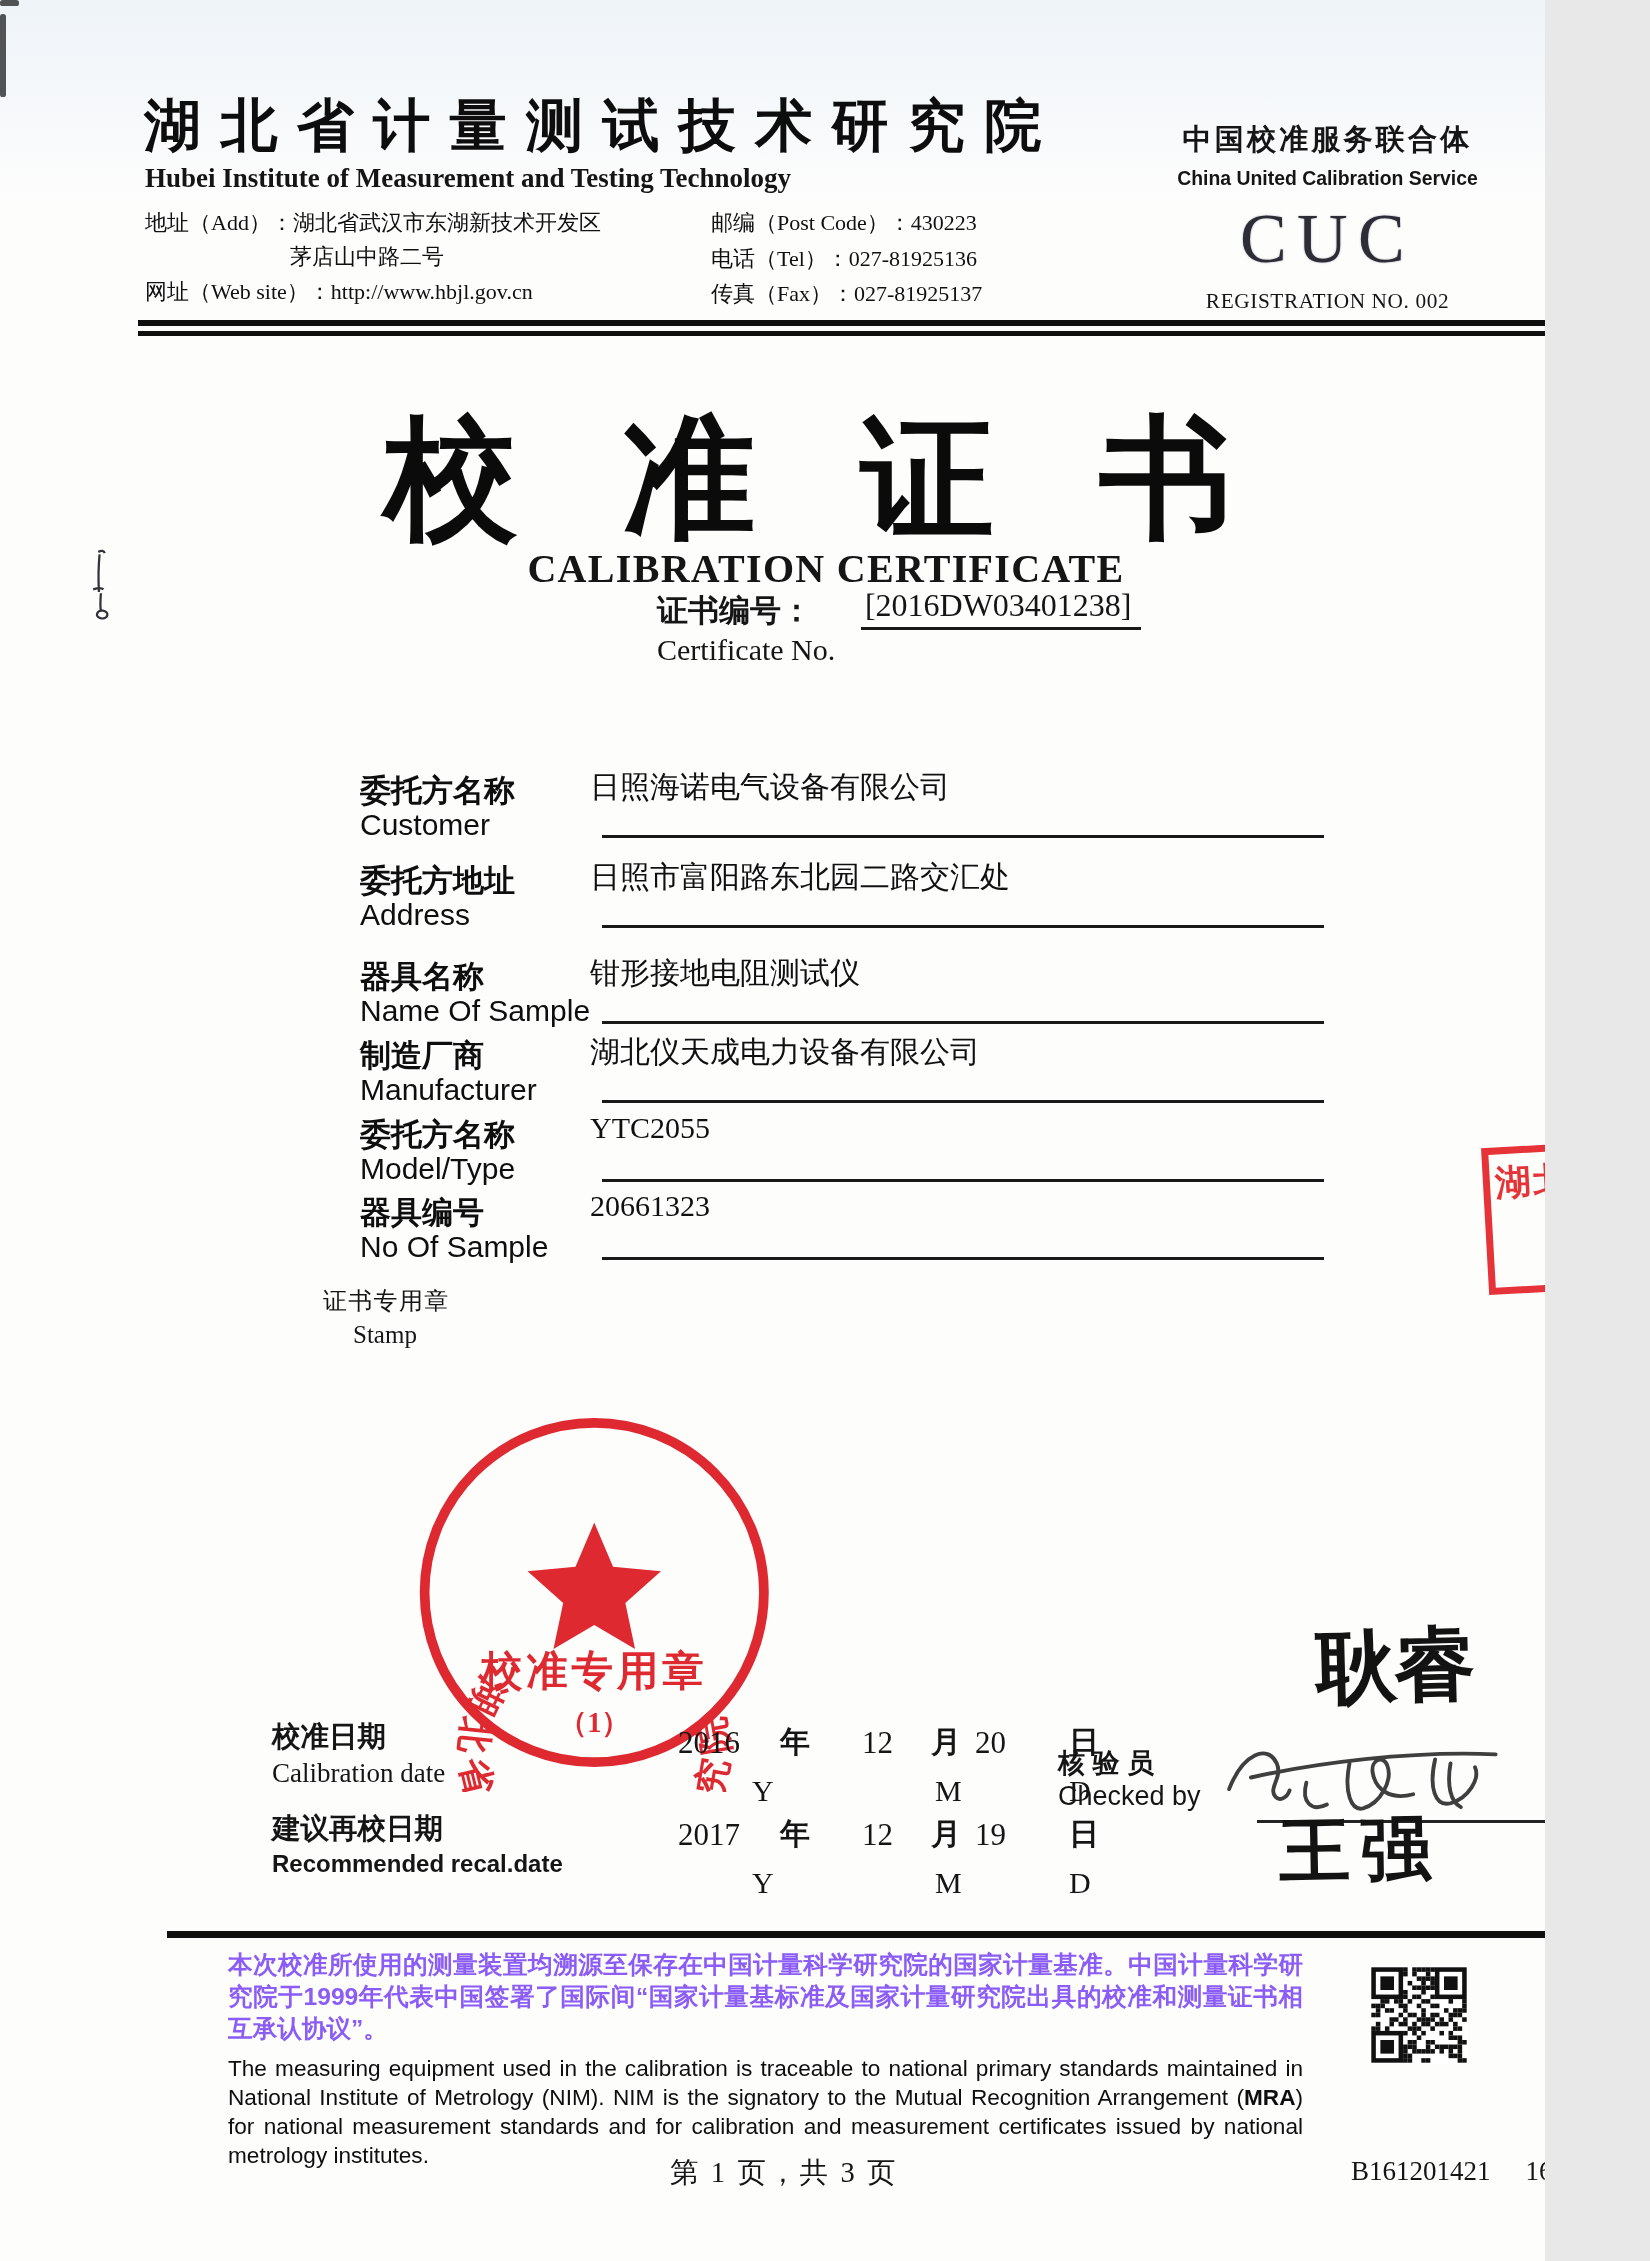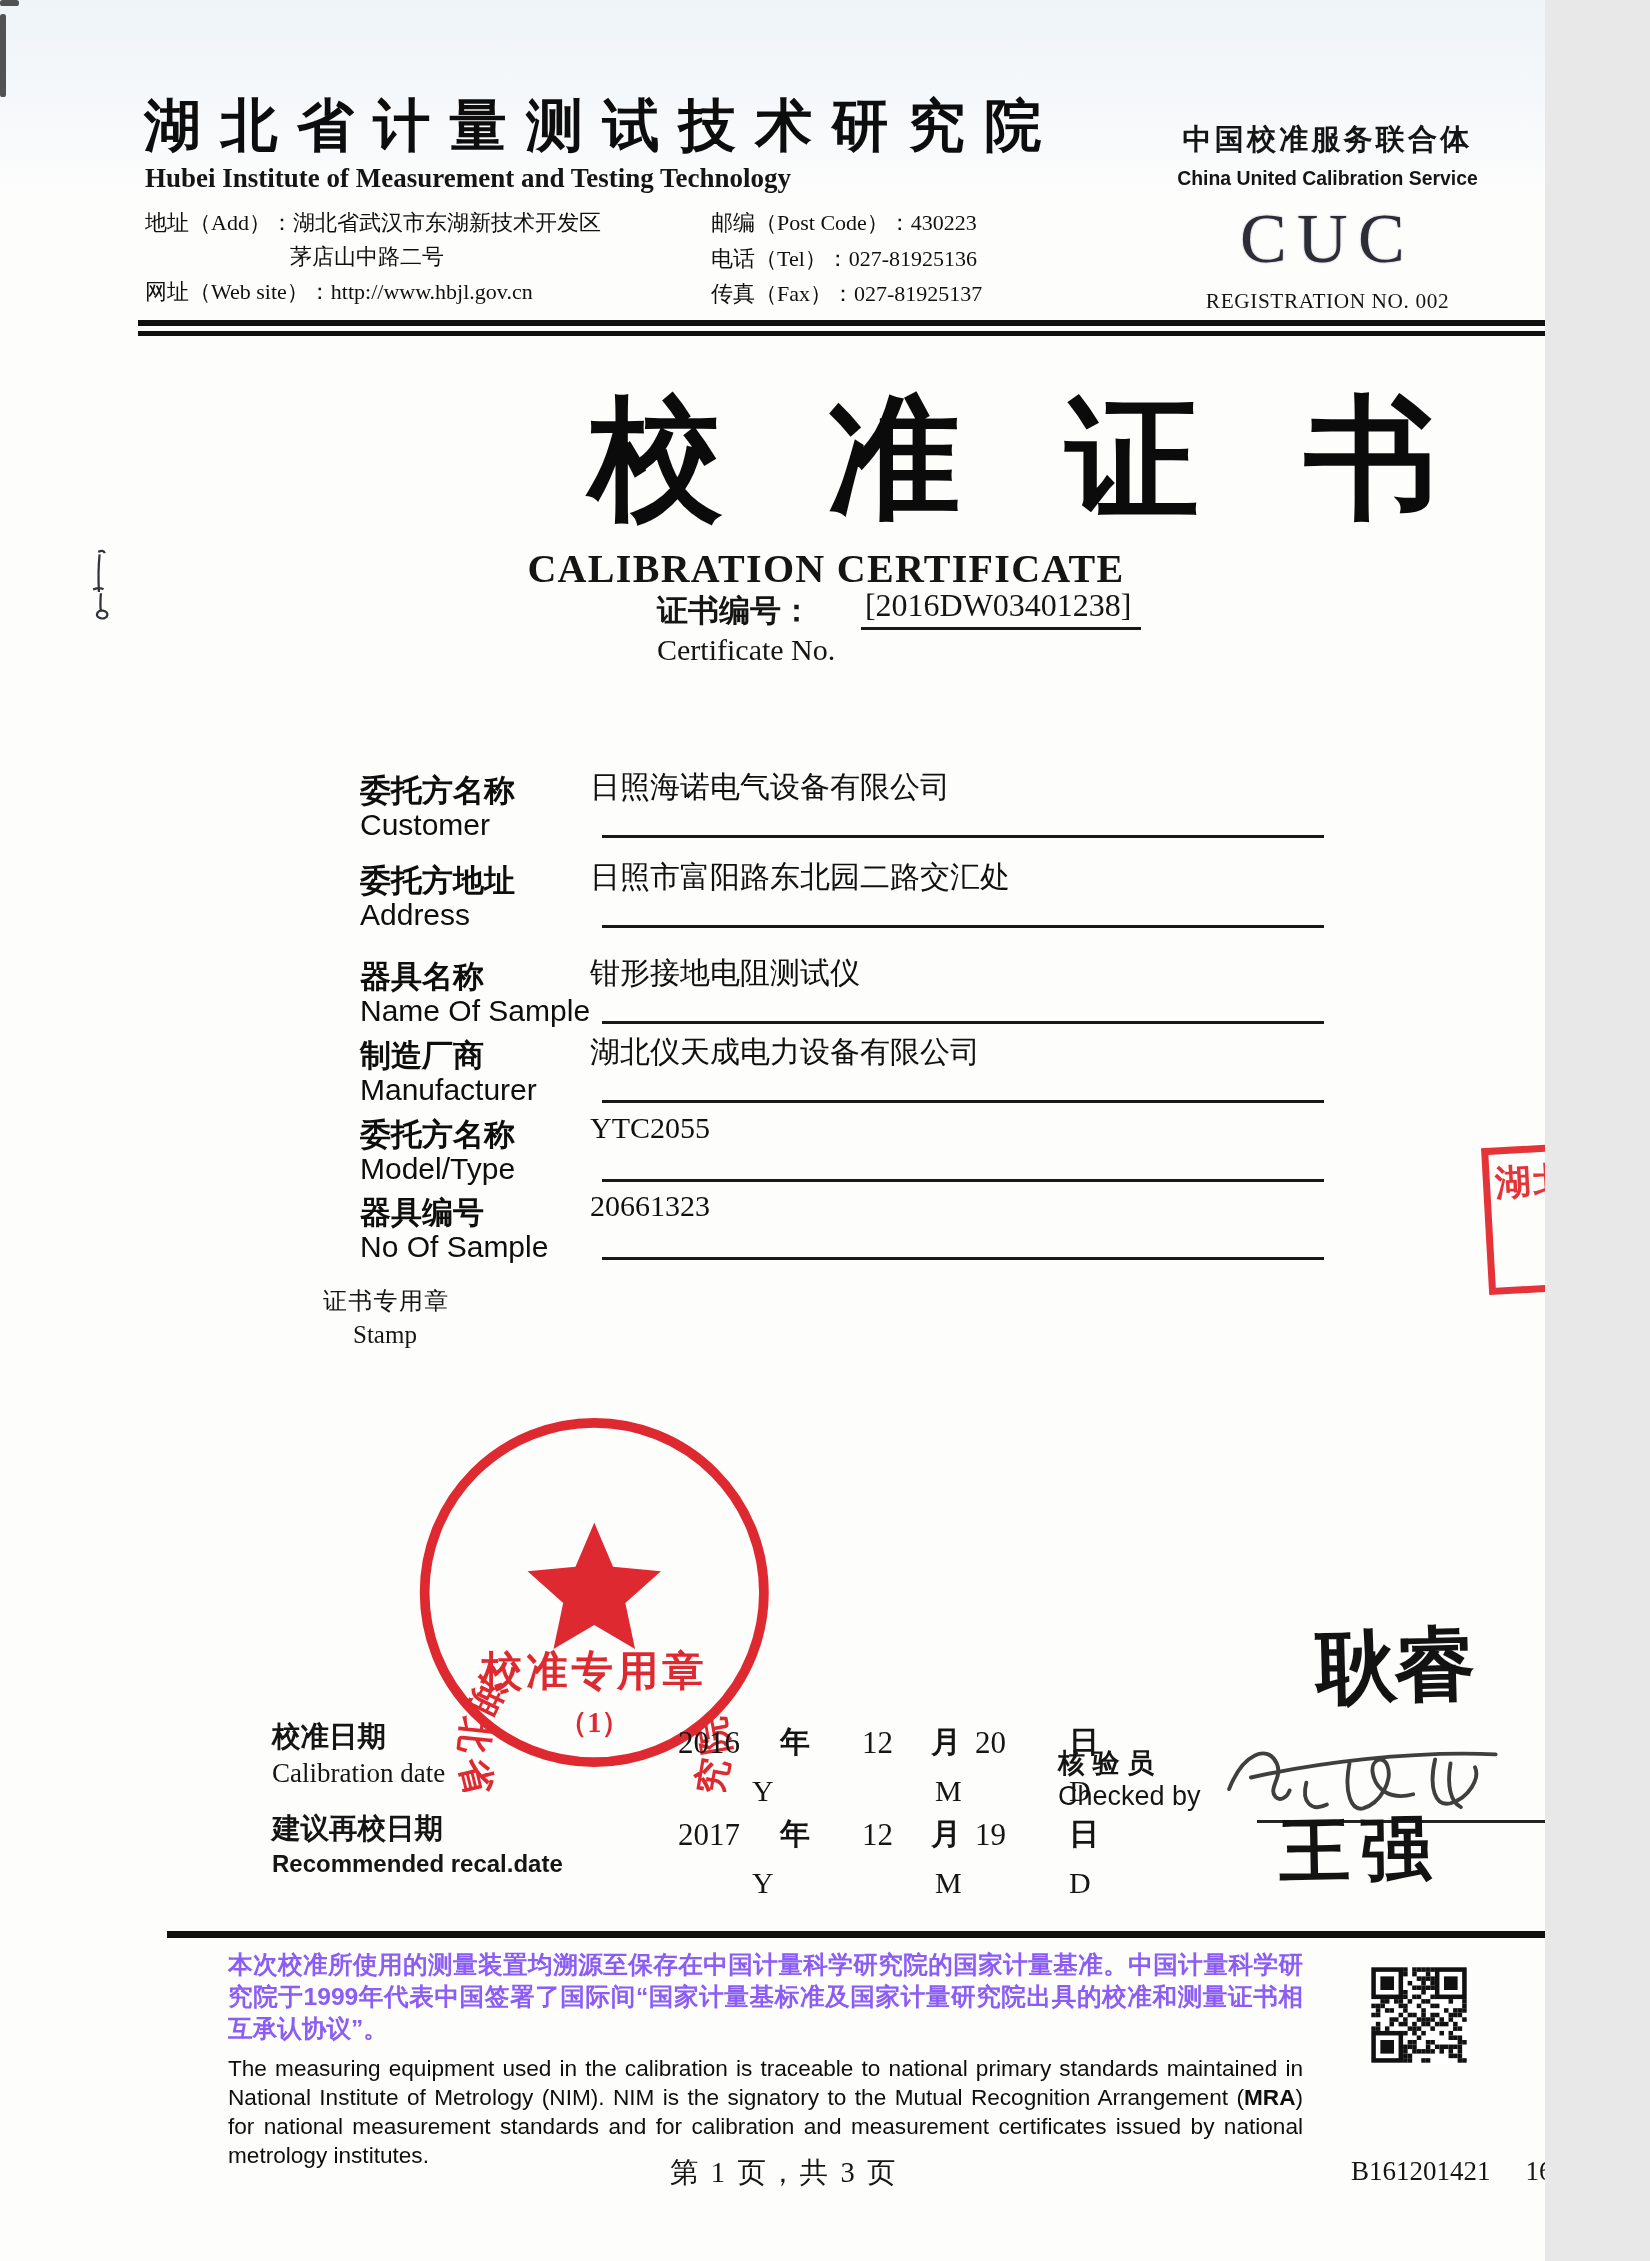--- a/index.html
+++ b/index.html
@@ -26,21 +26,21 @@
   .cuc-cn{font-size:29px;font-weight:700;letter-spacing:3.2px;font-family:"Liberation Sans",sans-serif;white-space:nowrap;}
   .cuc-en{font-size:19.4px;font-weight:700;font-family:"Liberation Sans",sans-serif;margin-top:6.5px;white-space:nowrap;}
   .cuc-abbr{font-size:70px;letter-spacing:10.3px;margin-top:9px;color:#2d2d37;
             text-shadow:0 0 1.9px rgba(45,45,70,.45);}
   .cuc-reg{font-size:21.3px;letter-spacing:0.6px;margin-top:10.3px;white-space:nowrap;}
 
   .rule1{left:138px;top:320px;width:1454px;height:5.8px;background:#101010;}
   .rule2{left:138px;top:331px;width:1454px;height:5.2px;background:#101010;}
 
   
-  .title-cn{left:179px;top:370px;width:1294px;text-align:right;font-size:133px;font-weight:700;
+  .title-cn{left:179px;top:390px;width:1294px;text-align:center;font-size:133px;font-weight:700;
             letter-spacing:36px;white-space:nowrap;color:#0b0b0b;}
   .title-en{left:179px;top:545px;width:1294px;text-align:center;font-size:40px;font-weight:700;
             letter-spacing:1.3px;white-space:nowrap;}
   .certno-lab{left:657px;top:590px;font-size:31px;font-weight:700;white-space:nowrap;}
   .certno-val{left:849px;top:587px;font-size:32px;border-bottom:3.2px solid #191919;
               padding:0 9px 2.6px 3.9px;white-space:nowrap;margin-left:12px;}
   .certno-en{left:657px;top:633px;font-size:30px;white-space:nowrap;}
 
   
   .frow{left:0;top:0;width:1651px;height:97px;}

